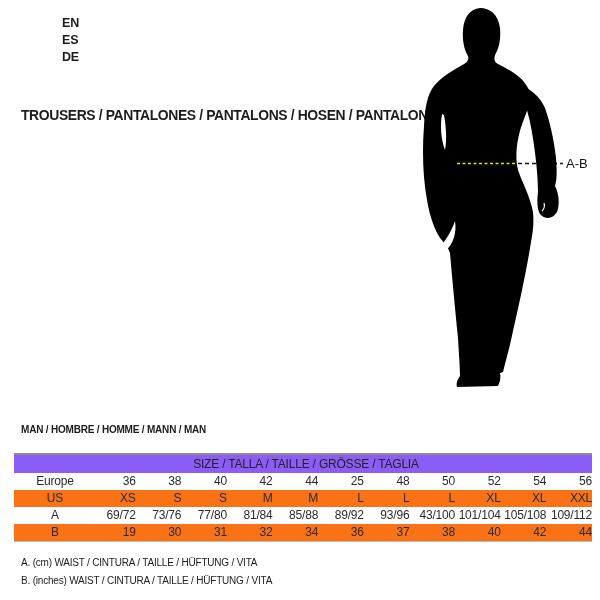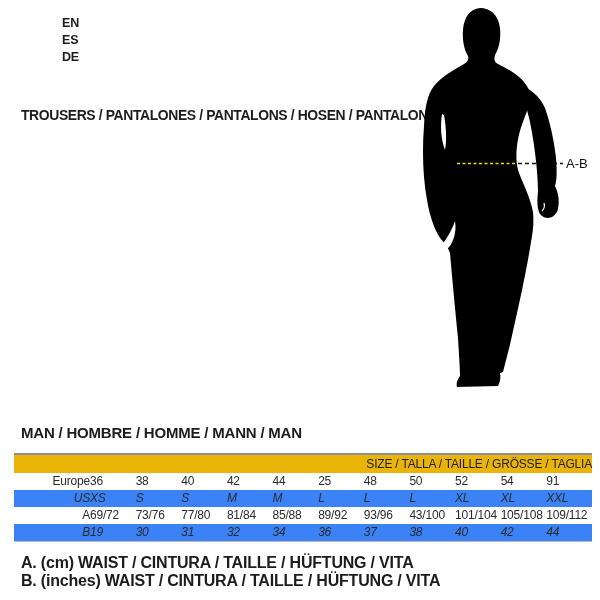--- a/index.html
+++ b/index.html
@@ -54,21 +54,21 @@
   .figure-svg text {
     font-family: "Liberation Sans", sans-serif;
     font-size: 13px;
     fill: #111111;
   }
 
   .gender-line {
     position: absolute;
     left: 21px;
     top: 424px;
-    font-size: 15px;
+    font-size: 10px;
     font-weight: bold;
     letter-spacing: -0.2px;
     white-space: nowrap;
   }
 
   
   .size-table {
     position: absolute;
     left: 14px;
     top: 453px;
@@ -77,48 +77,48 @@
     table-layout: fixed;
     font-size: 12px;
     color: #2b2b2b;
     border-top: 2px solid #8e8e8e;
     border-bottom: 1px solid #b8b8b8;
   }
   .size-table td {
     height: 17px;
     line-height: 17px;
     padding: 0;
-    text-align: left;
+    text-align: right;
     white-space: nowrap;
     letter-spacing: -0.2px;
   }
   .size-table tr.table-title-row td {
     height: 18px;
     line-height: 18px;
-    background: #eab308;
-    text-align: right;
+    background: #8b5cf6;
+    text-align: center;
     padding-left: 6px;
     color: #222222;
     font-weight: normal;
   }
   .size-table td.row-label {
-    text-align: right;
+    text-align: center;
     padding-left: 6px;
   }
-  .size-table tr.alt td { background: #3b82f6; font-style: italic; }
+  .size-table tr.alt td { background: #f97316; }
 
   
   .footnotes {
     position: absolute;
     left: 21px;
     top: 554px;
   }
   .footnote {
-    font-size: 16px;
-    font-weight: bold;
+    font-size: 10px;
+    font-weight: normal;
     line-height: 18px;
     letter-spacing: -0.2px;
     white-space: nowrap;
   }
 </style>
 </head>
 <body>
 
 <div id="page">
 
@@ -192,21 +192,21 @@
           <td>36</td>
           <td>38</td>
           <td>40</td>
           <td>42</td>
           <td>44</td>
           <td>25</td>
           <td>48</td>
           <td>50</td>
           <td>52</td>
           <td>54</td>
-          <td>91</td>
+          <td>56</td>
         </tr>
         <tr class="alt">
           <td class="row-label">US</td>
           <td>XS</td>
           <td>S</td>
           <td>S</td>
           <td>M</td>
           <td>M</td>
           <td>L</td>
           <td>L</td>

